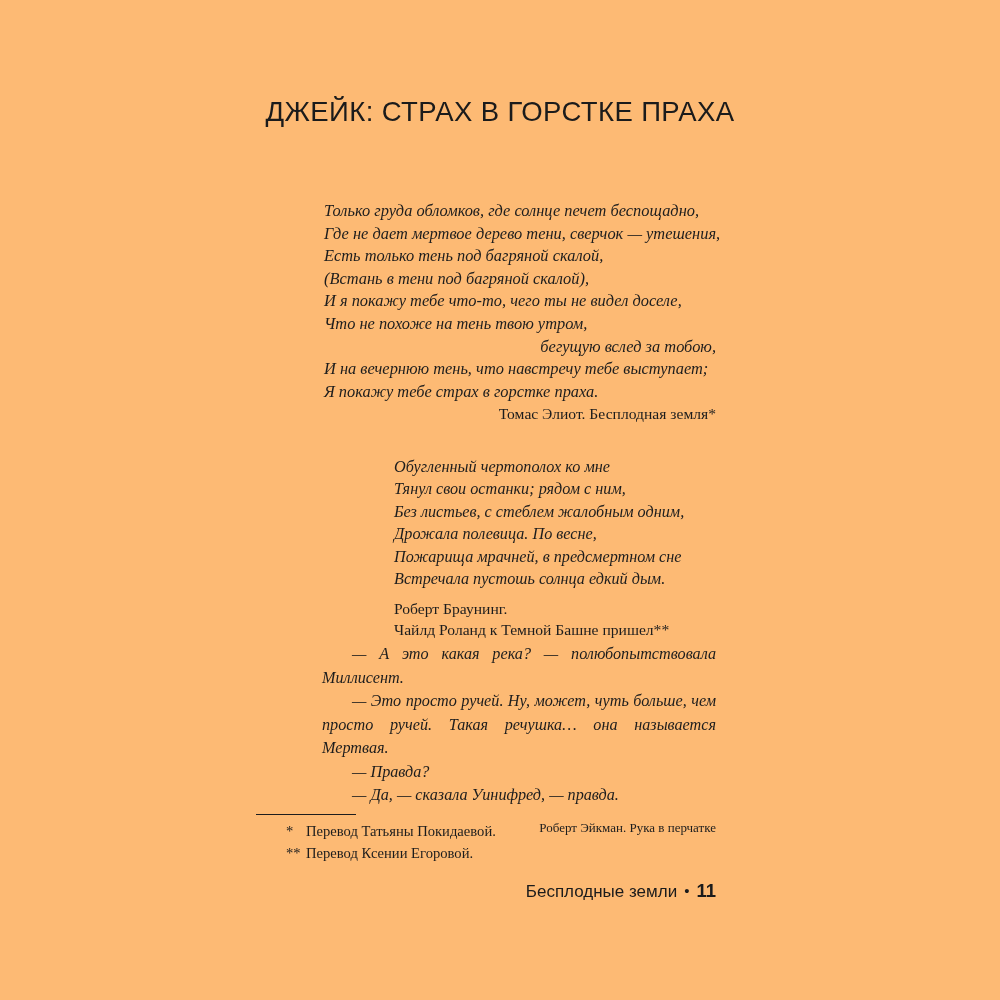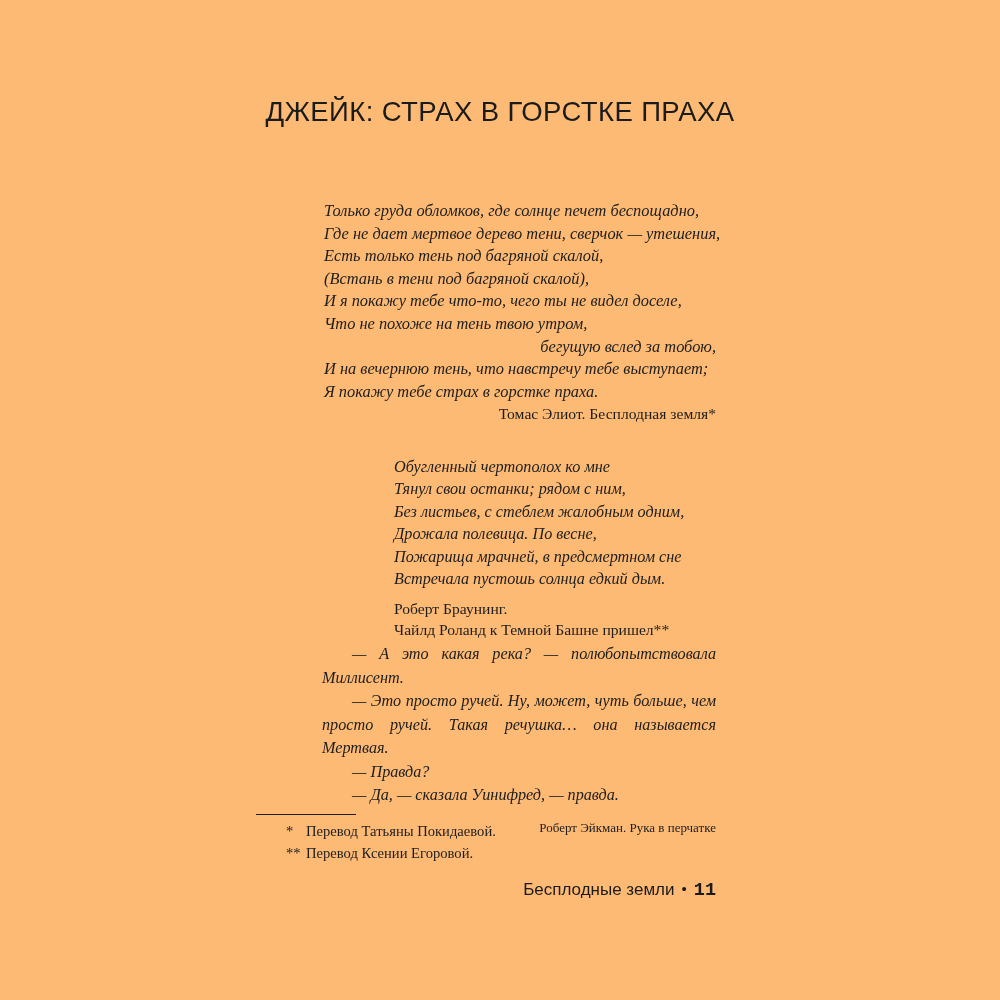--- a/index.html
+++ b/index.html
@@ -140,21 +140,20 @@
   }
   .footer-sep {
     display: inline-block;
     margin: 0 7px;
     font-size: 15px;
     vertical-align: 1px;
   }
   .footer-pagenum {
     font-weight: bold;
     font-size: 18.5px;
-    font-family: Liberation Mono, monospace;
   }
 </style>
 </head>
 <body>
 
 <div class="page">
 
   <div class="chapter-title">ДЖЕЙК: СТРАХ В ГОРСТКЕ ПРАХА</div>
 
   <div class="epigraph-one">

